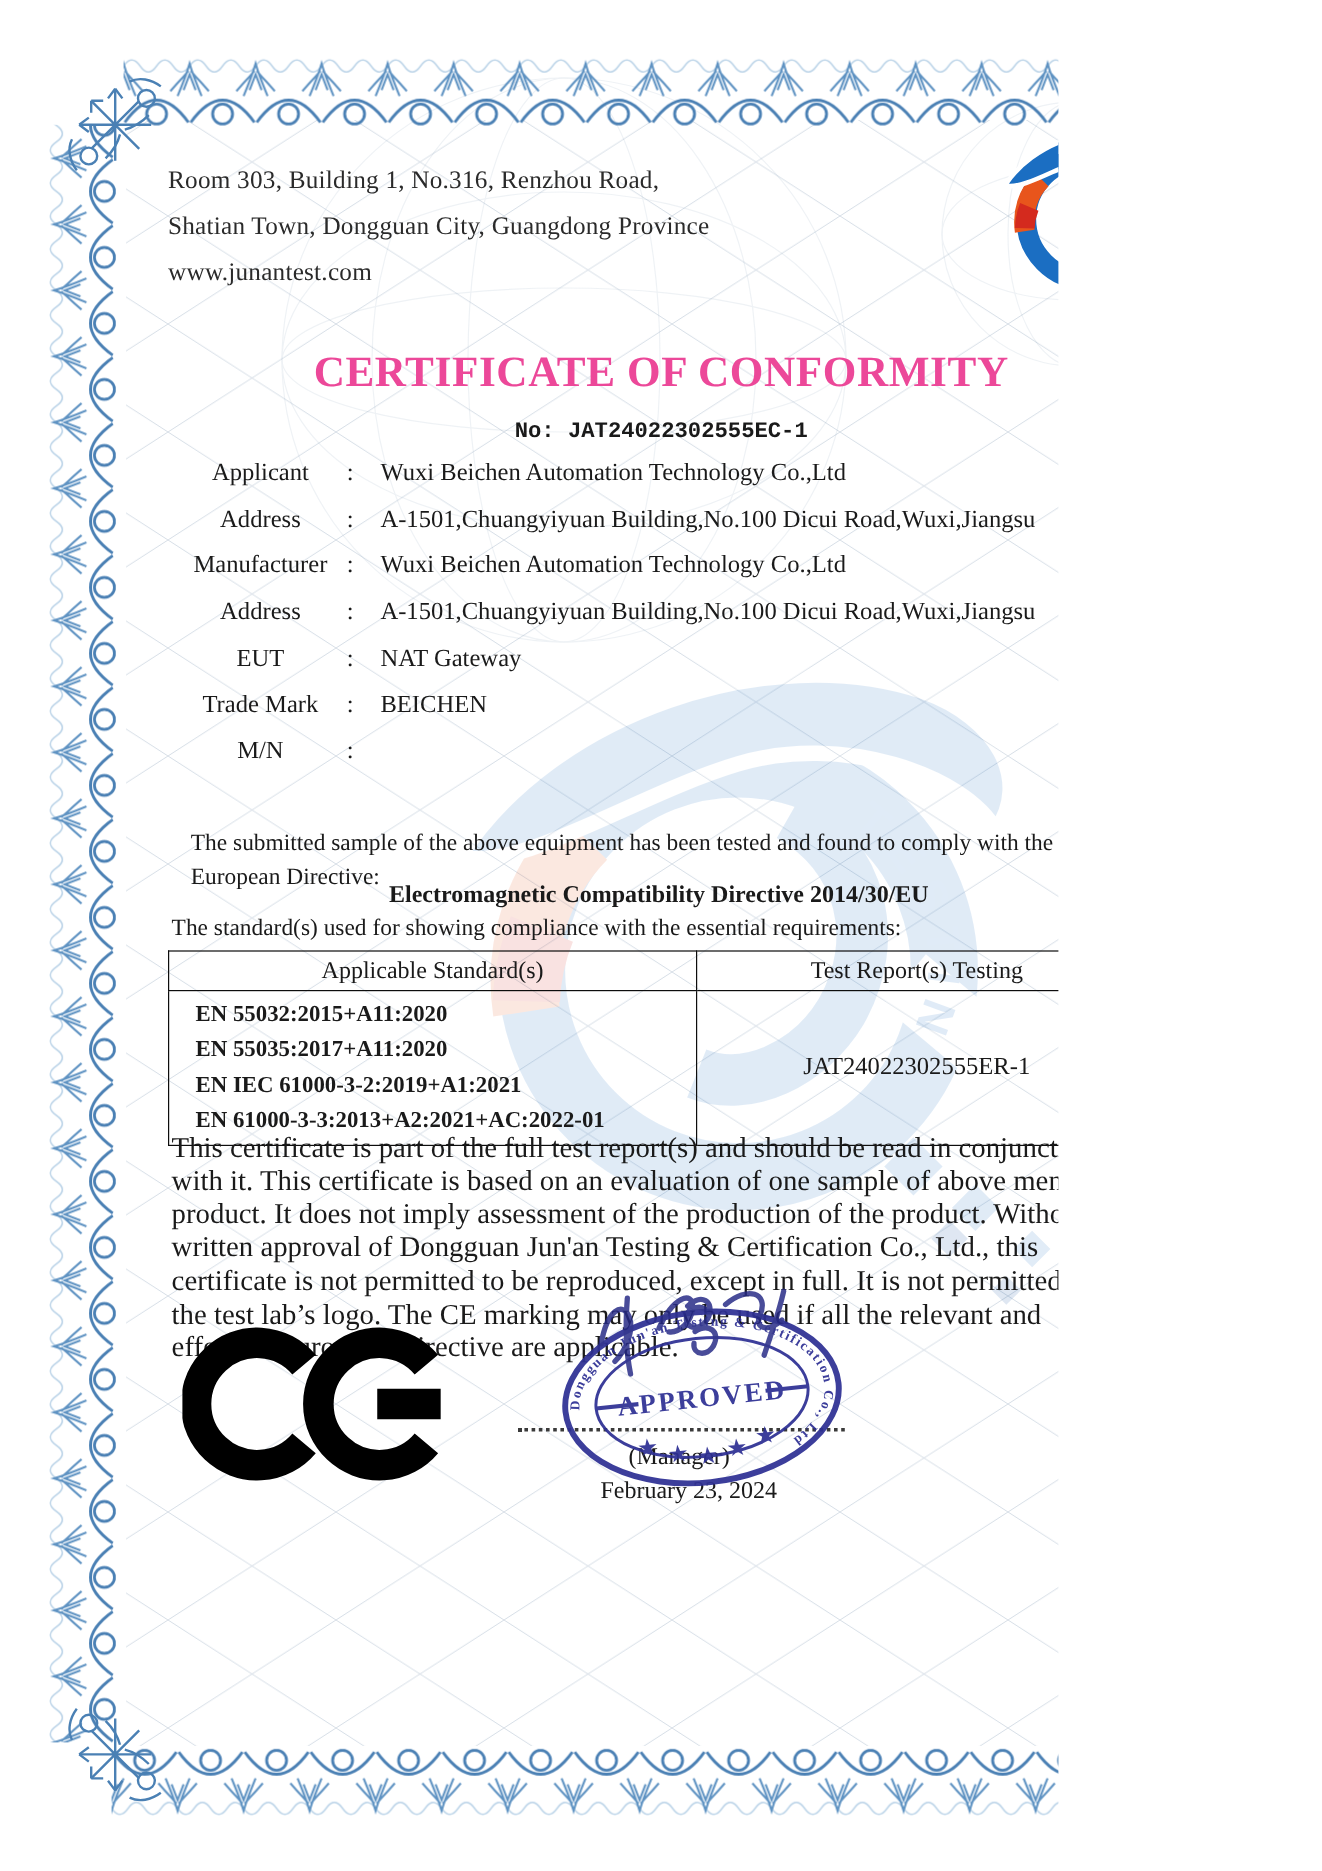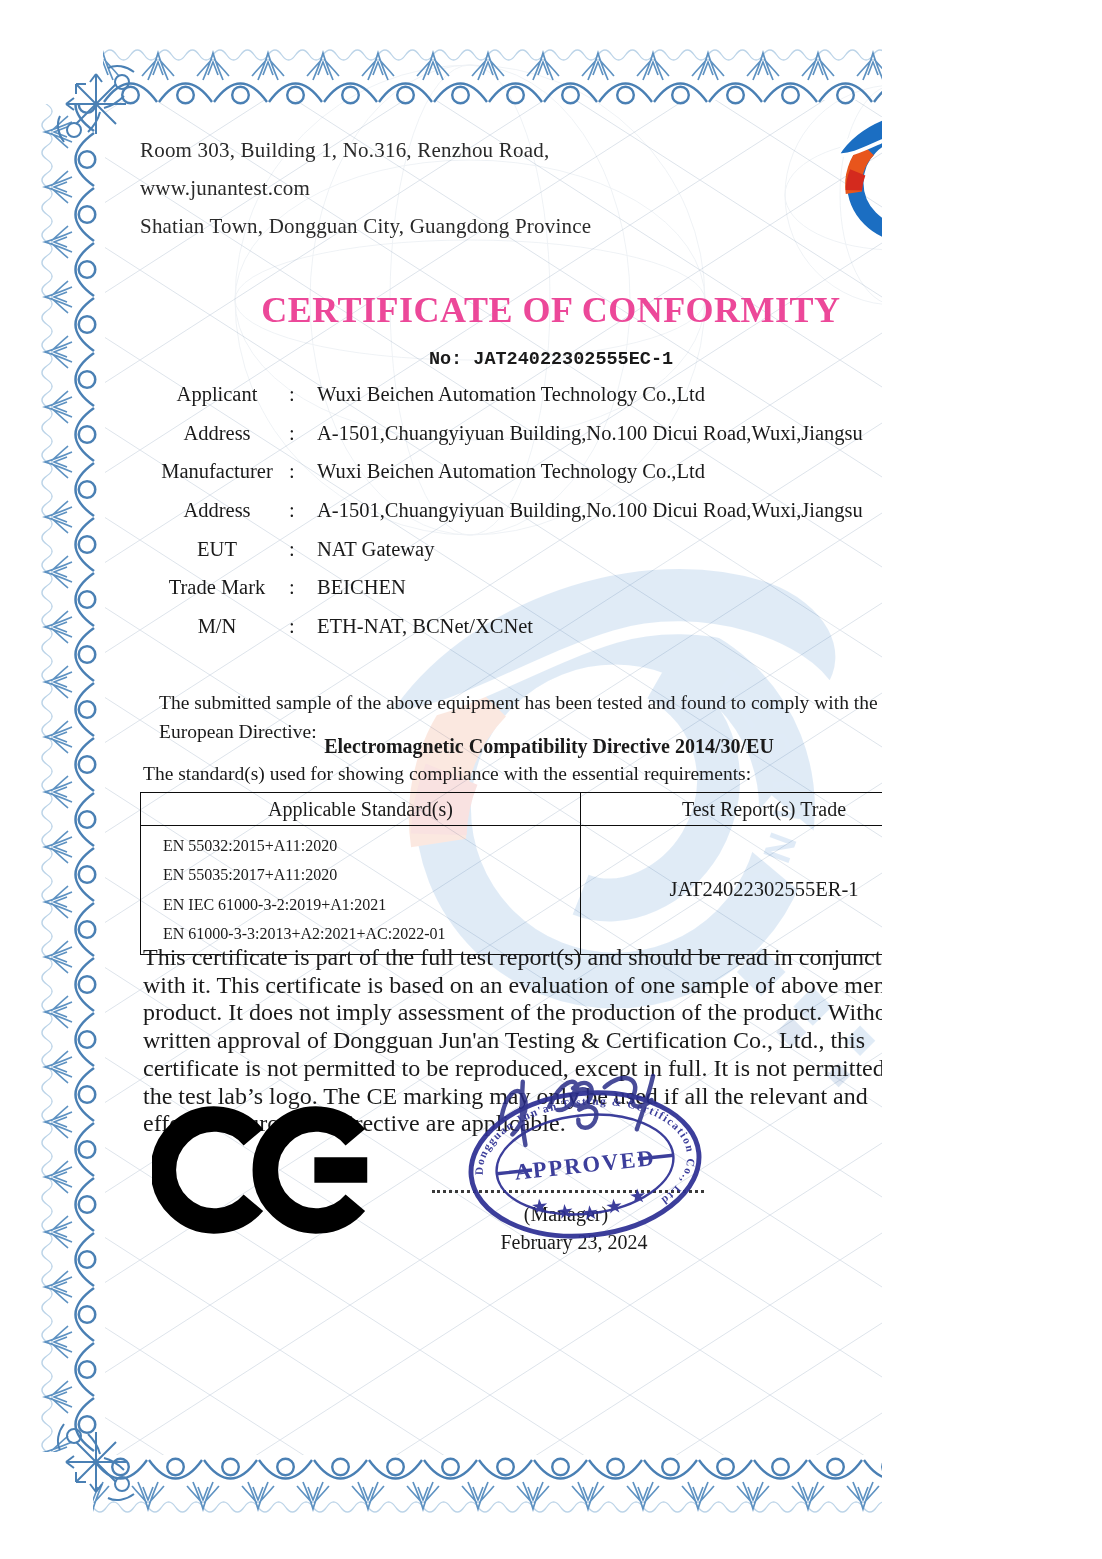--- a/index.html
+++ b/index.html
@@ -17,21 +17,21 @@
   .fcolon{width:28px;flex:none;}
   .fvalue{flex:1;}
   .intro{left:143px;top:672px;width:812px;margin:16px;font-size:19.5px;line-height:29px;}
   .directive{left:143px;top:735px;width:812px;text-align:center;font-size:20px;font-weight:bold;}
   .stdintro{left:143px;top:763px;width:820px;margin:0;font-size:19.5px;}
   .stdtable{left:140px;top:792px;width:808px;border-collapse:collapse;}
   .stdtable th,.stdtable td{border:1.7px solid #0d0d0d;}
   .stdtable th{height:30px;font-size:20px;font-weight:normal;text-align:center;}
   .col-a{width:437px;}
   .stds{padding:5px 6px 5px 22px;}
-  .stds div{font-size:16px;font-weight:normal;line-height:29.4px;}
+  .stds div{font-size:19px;font-weight:bold;line-height:29.4px;}
   .report{text-align:center;font-size:20.5px;font-weight:normal;}
   .disclaimer{left:143px;top:944px;width:814px;margin:0;font-size:24px;line-height:27.7px;}
   .ce{left:152px;top:1090px;z-index:1;}
   .sigline{left:432px;top:1164px;width:272px;height:26px;border-bottom:3px dotted #3a3a3a;z-index:1;}
   .manager{left:456px;top:1203px;width:220px;text-align:center;font-size:20px;}
   .issuedate{left:444px;top:1231px;width:260px;text-align:center;font-size:20px;}
   .stamp{position:absolute;left:437px;top:1058px;z-index:2;pointer-events:none;}
 </style>
 </head>
 <body>
@@ -116,22 +116,22 @@
     <use href="#corner" transform="translate(54,62)"></use>
     <use href="#corner" transform="translate(1070,62) scale(-1,1)"></use>
     <use href="#corner" transform="translate(54,1504) scale(1,-1)"></use>
     <use href="#corner" transform="translate(1070,1504) scale(-1,-1)"></use>
 
     <use href="#logo-art" transform="translate(906,180) scale(1.27)"></use>
   </svg>
 
   <div class="layer addr">
     <div>Room 303, Building 1, No.316, Renzhou Road,</div>
+    <div>Shatian Town, Dongguan City, Guangdong Province</div>
     <div>www.junantest.com</div>
-    <div>Shatian Town, Dongguan City, Guangdong Province</div>
   </div>
 
   <h1 class="layer title">CERTIFICATE OF CONFORMITY</h1>
   <div class="layer certno">No: JAT24022302555EC-1</div>
 
   <div class="layer fields">
     <div class="frow">
       <span class="flabel">Applicant</span>
       <span class="fcolon">:</span>
       <span class="fvalue">Wuxi Beichen Automation Technology Co.,Ltd</span>
@@ -157,33 +157,32 @@
       <span class="fvalue">NAT Gateway</span>
     </div>
     <div class="frow">
       <span class="flabel">Trade Mark</span>
       <span class="fcolon">:</span>
       <span class="fvalue">BEICHEN</span>
     </div>
     <div class="frow">
       <span class="flabel">M/N</span>
       <span class="fcolon">:</span>
-      <span class="fvalue">ETH-NAT, BCNet/XCNet</span>
     </div>
   </div>
 
   <p class="layer intro">The submitted sample of the above equipment has been tested and found to comply with the following European Directive:</p>
   <div class="layer directive">Electromagnetic Compatibility Directive 2014/30/EU</div>
   <p class="layer stdintro">The standard(s) used for showing compliance with the essential requirements:</p>
 
   <table class="layer stdtable">
     <tbody>
         <tr>
       <th class="col-a">Applicable Standard(s)</th>
-      <th>Test Report(s) Trade</th>
+      <th>Test Report(s) Testing</th>
     </tr>
     <tr>
       <td class="stds">
         <div>EN 55032:2015+A11:2020</div>
         <div>EN 55035:2017+A11:2020</div>
         <div>EN IEC 61000-3-2:2019+A1:2021</div>
         <div>EN 61000-3-3:2013+A2:2021+AC:2022-01</div>
       </td>
       <td class="report">JAT24022302555ER-1</td>
     </tr>

